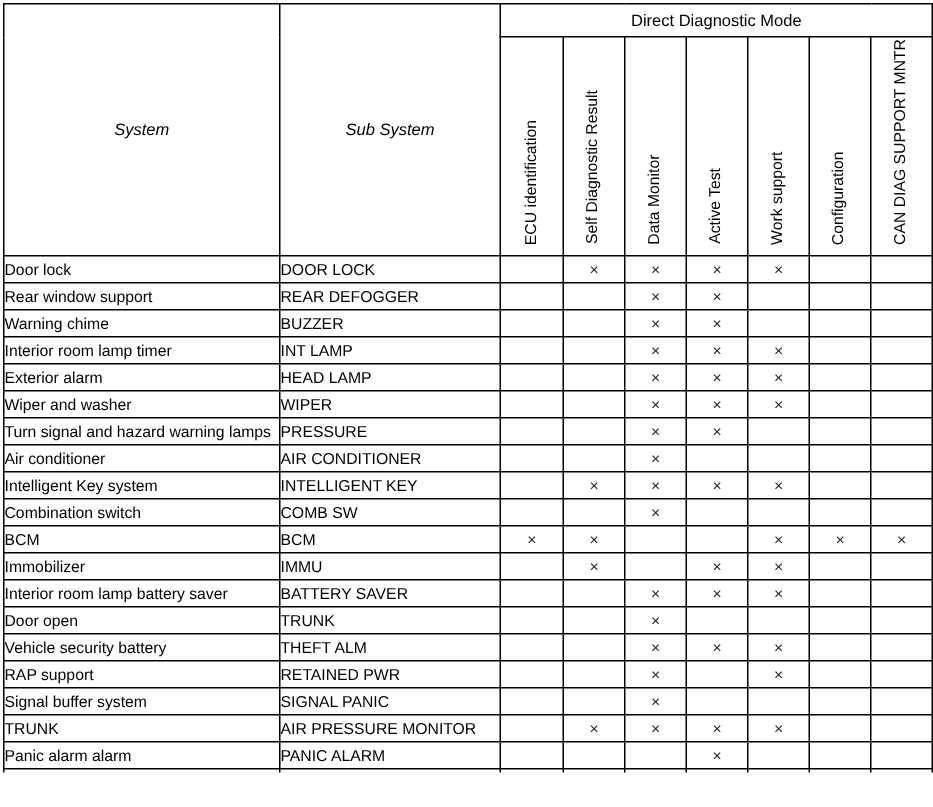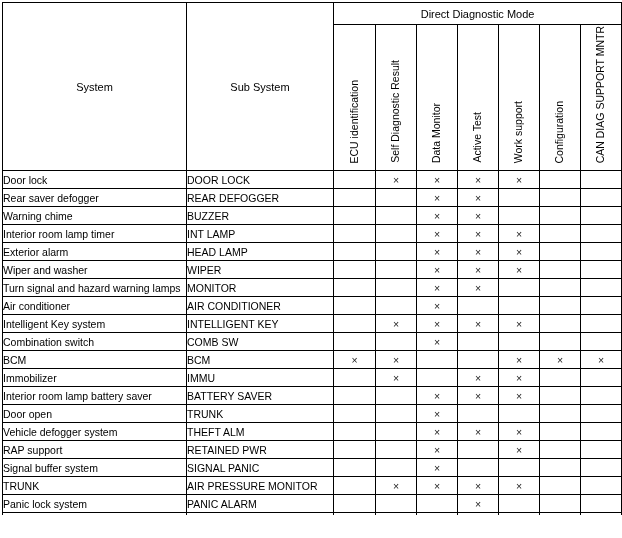--- a/index.html
+++ b/index.html
@@ -30,20 +30,21 @@
     border: 1px solid #000;
     padding: 0;
     font-weight: 400;
     overflow: hidden;
     white-space: nowrap;
     box-sizing: border-box;
   }
   th.corner {
     font-size: 11px;
     vertical-align: middle;
+    font-style: italic;
   }
   th.group {
     height: 22px;
     font-size: 11px;
     vertical-align: middle;
   }
   th.mode {
     height: 146px;
     vertical-align: bottom;
     text-align: center;
@@ -123,21 +124,21 @@
     <td class="mark"></td>
     <td class="mark">×</td>
     <td class="mark">×</td>
     <td class="mark">×</td>
     <td class="mark">×</td>
     <td class="mark"></td>
     <td class="mark"></td>
   </tr>
 
   <tr>
-    <td class="sys">Rear saver defogger</td>
+    <td class="sys">Rear window support</td>
     <td class="sub">REAR DEFOGGER</td>
     <td class="mark"></td>
     <td class="mark"></td>
     <td class="mark">×</td>
     <td class="mark">×</td>
     <td class="mark"></td>
     <td class="mark"></td>
     <td class="mark"></td>
   </tr>
 
@@ -184,21 +185,21 @@
     <td class="mark"></td>
     <td class="mark">×</td>
     <td class="mark">×</td>
     <td class="mark">×</td>
     <td class="mark"></td>
     <td class="mark"></td>
   </tr>
 
   <tr>
     <td class="sys">Turn signal and hazard warning lamps</td>
-    <td class="sub">MONITOR</td>
+    <td class="sub">PRESSURE</td>
     <td class="mark"></td>
     <td class="mark"></td>
     <td class="mark">×</td>
     <td class="mark">×</td>
     <td class="mark"></td>
     <td class="mark"></td>
     <td class="mark"></td>
   </tr>
 
   <tr>
@@ -279,21 +280,21 @@
     <td class="mark"></td>
     <td class="mark"></td>
     <td class="mark">×</td>
     <td class="mark"></td>
     <td class="mark"></td>
     <td class="mark"></td>
     <td class="mark"></td>
   </tr>
 
   <tr>
-    <td class="sys">Vehicle defogger system</td>
+    <td class="sys">Vehicle security battery</td>
     <td class="sub">THEFT ALM</td>
     <td class="mark"></td>
     <td class="mark"></td>
     <td class="mark">×</td>
     <td class="mark">×</td>
     <td class="mark">×</td>
     <td class="mark"></td>
     <td class="mark"></td>
   </tr>
 
@@ -327,21 +328,21 @@
     <td class="mark"></td>
     <td class="mark">×</td>
     <td class="mark">×</td>
     <td class="mark">×</td>
     <td class="mark">×</td>
     <td class="mark"></td>
     <td class="mark"></td>
   </tr>
 
   <tr>
-    <td class="sys">Panic lock system</td>
+    <td class="sys">Panic alarm alarm</td>
     <td class="sub">PANIC ALARM</td>
     <td class="mark"></td>
     <td class="mark"></td>
     <td class="mark"></td>
     <td class="mark">×</td>
     <td class="mark"></td>
     <td class="mark"></td>
     <td class="mark"></td>
   </tr>
 </tbody>

